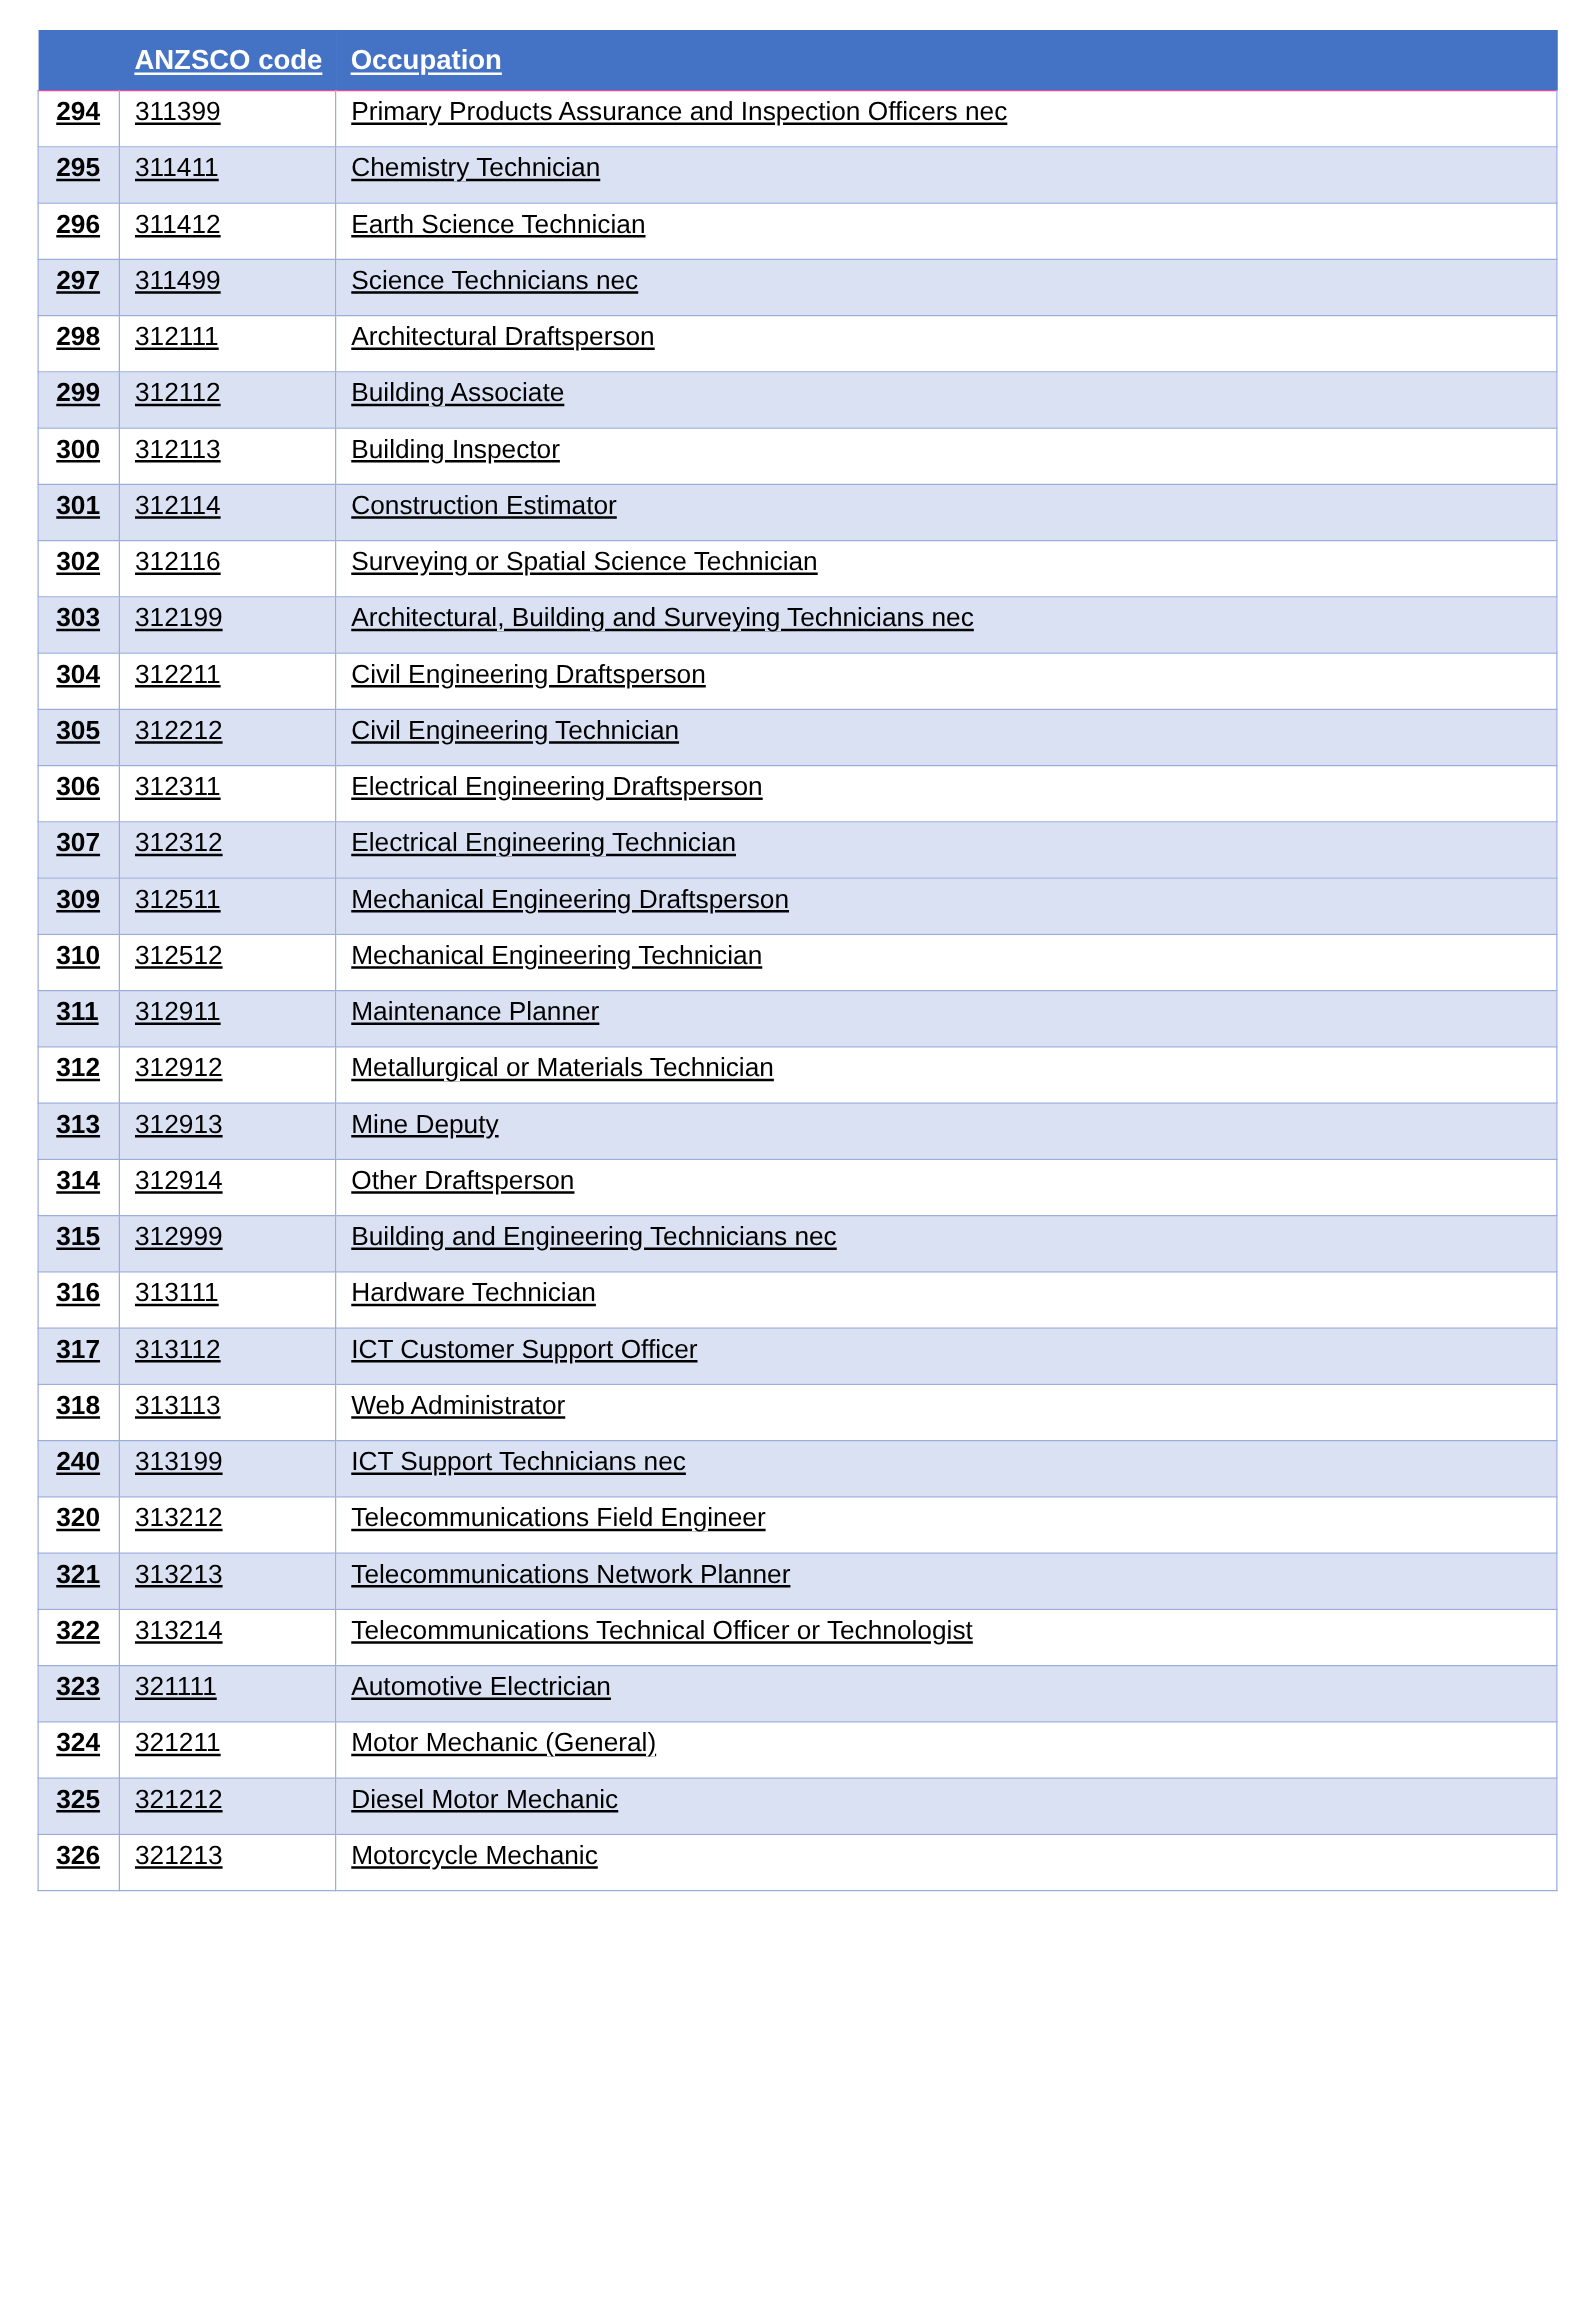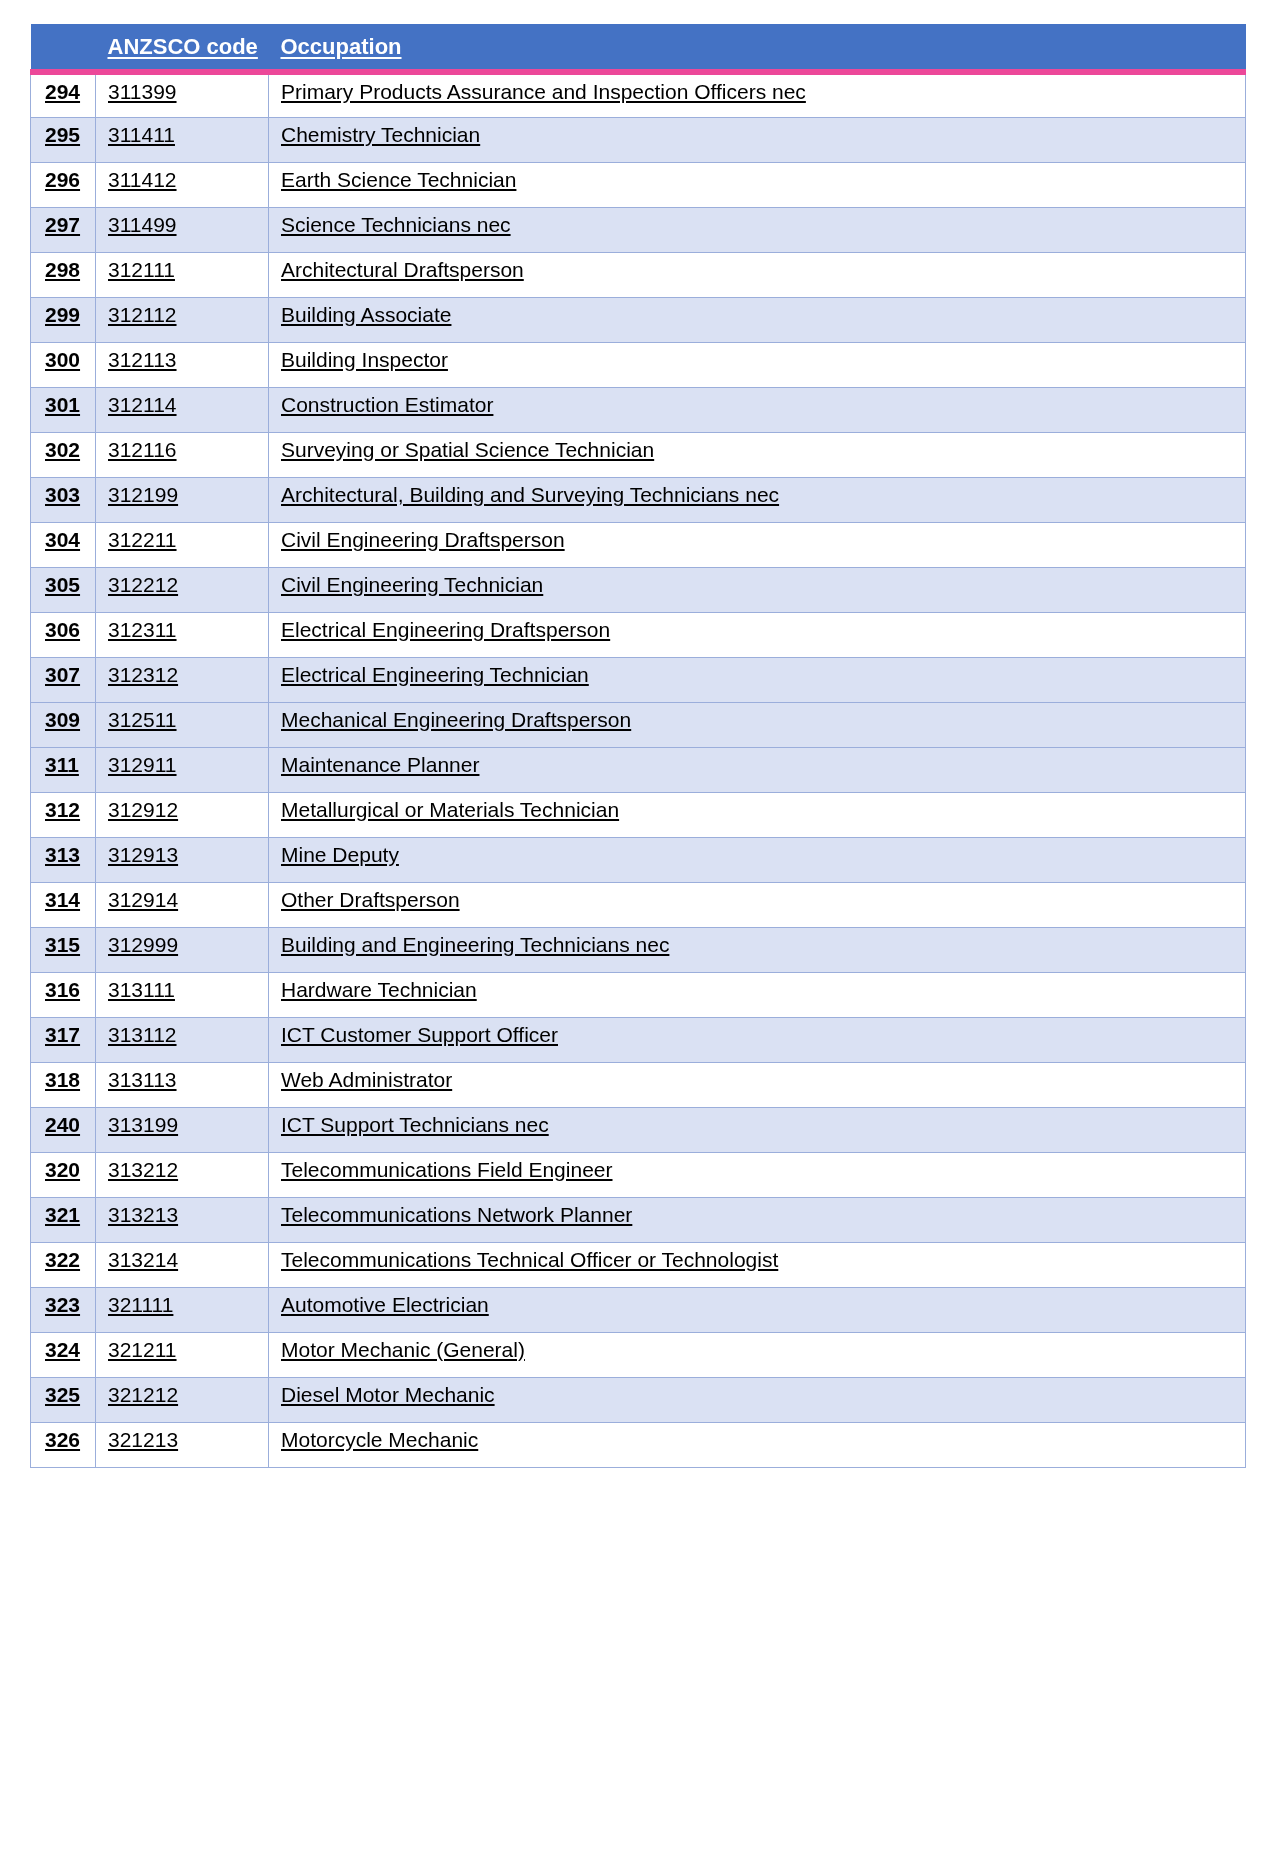--- a/index.html
+++ b/index.html
@@ -82,21 +82,21 @@
   tbody td.idx {
     font-weight: bold;
     padding-left: 14px;
     border-left: 1px solid #9BAEDB;
   }
   tbody td span.u {
     text-decoration: underline;
     text-underline-offset: 2px;
   }
   tbody tr:first-child td {
-    border-top: 6px solid #ec4899;
+    border-top: 1px solid #ec4899;
   }
 </style>
 </head>
 <body>
 
 <div class="page">
   <table class="anzsco">
     <colgroup>
       <col class="c-index">
       <col class="c-code">
@@ -178,20 +178,25 @@
         <tr class="alt">
           <td class="idx"><span class="u">307</span></td>
           <td><span class="u">312312</span></td>
           <td><span class="u">Electrical Engineering Technician</span></td>
         </tr>
         <tr class="alt">
           <td class="idx"><span class="u">309</span></td>
           <td><span class="u">312511</span></td>
           <td><span class="u">Mechanical Engineering Draftsperson</span></td>
         </tr>
+        <tr class="plain">
+          <td class="idx"><span class="u">310</span></td>
+          <td><span class="u">312512</span></td>
+          <td><span class="u">Mechanical Engineering Technician</span></td>
+        </tr>
         <tr class="alt">
           <td class="idx"><span class="u">311</span></td>
           <td><span class="u">312911</span></td>
           <td><span class="u">Maintenance Planner</span></td>
         </tr>
         <tr class="plain">
           <td class="idx"><span class="u">312</span></td>
           <td><span class="u">312912</span></td>
           <td><span class="u">Metallurgical or Materials Technician</span></td>
         </tr>

